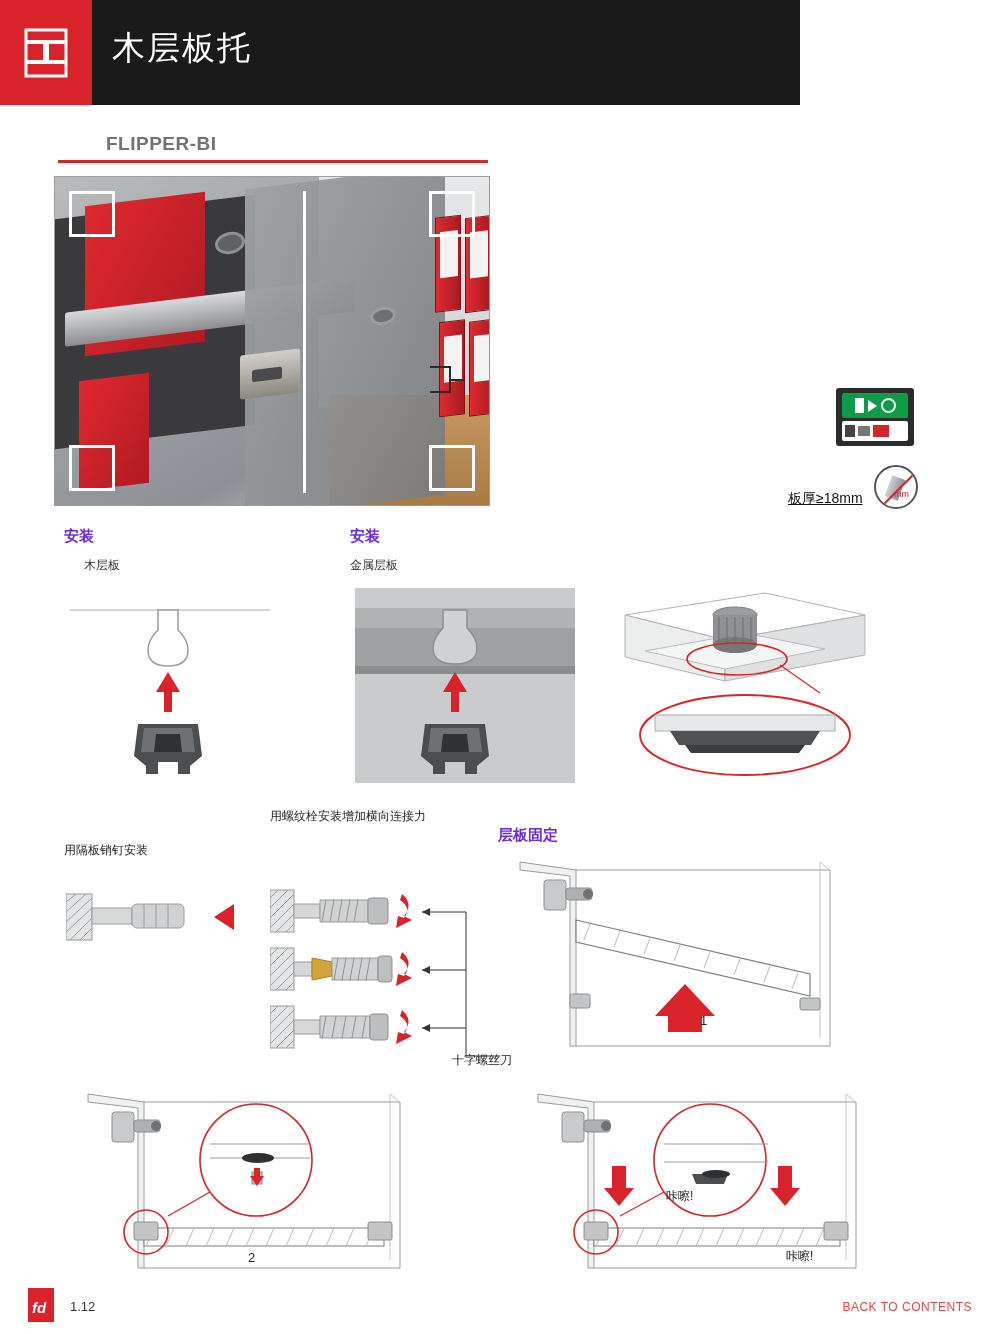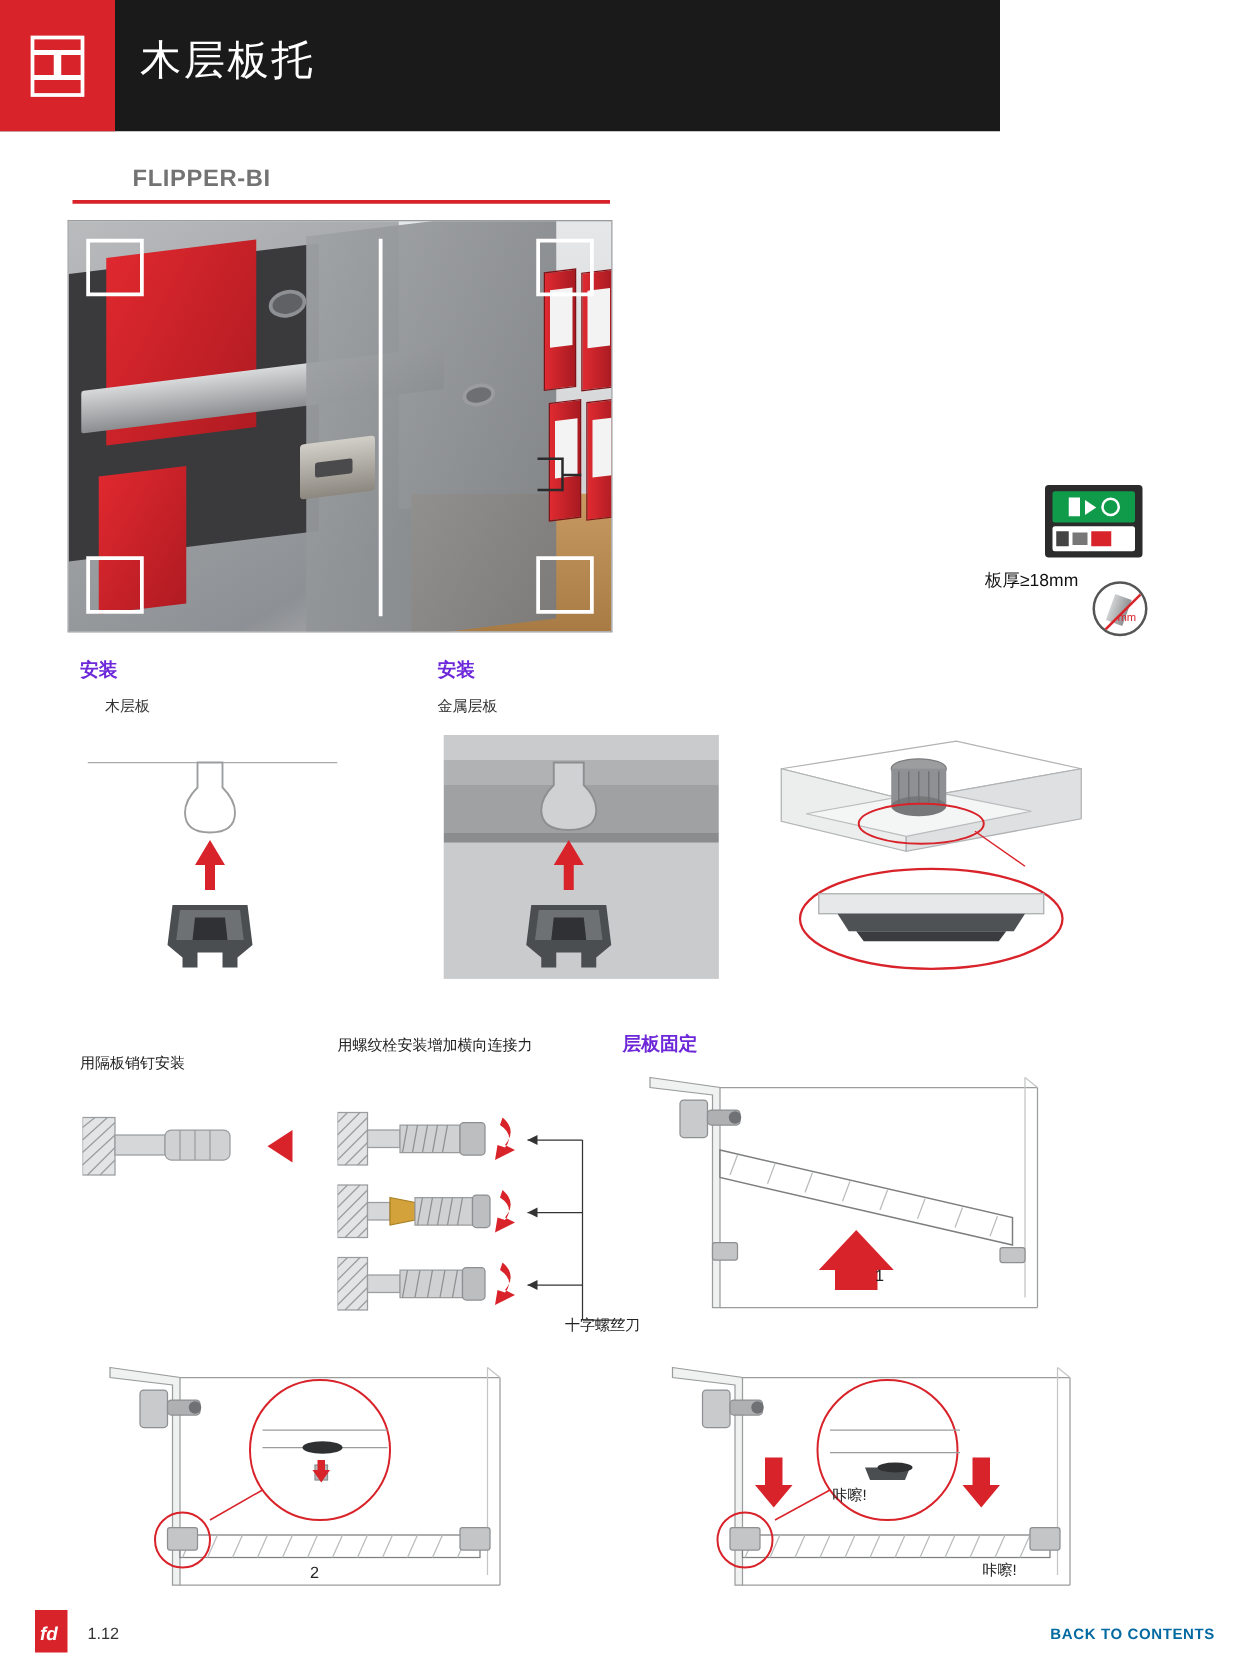--- a/index.html
+++ b/index.html
@@ -139,22 +139,22 @@
   .tool-green .g3 { width:15px;height:15px;border:2px solid #fff;border-radius:50%; }
   .tool-white {
     position:absolute; left:6px; top:33px; width:66px; height:20px; background:#fff;border-radius:2px;
     display:flex; align-items:center; gap:3px; padding-left:3px;
   }
   .tool-white .w1{width:10px;height:12px;background:#444;}
   .tool-white .w2{width:12px;height:10px;background:#777;}
   .tool-white .w3{width:16px;height:12px;background:#d9232a;}
 
   .thickness-note {
-    position: absolute; left: 788px; top: 456px;
-    font-size: 14px; color: #111;
+    position: absolute; left: 788px; top: 490px;
+    font-size: 14px; color: #111; text-decoration: underline;
   }
   .no-mm-badge {
     position: absolute; left: 874px; top: 465px;
     width: 44px; height: 44px; border: 2px solid #555; border-radius: 50%;
     overflow: hidden;
   }
   .no-mm-badge .slash {
     position:absolute; left:-4px; top:20px; width:56px; height:2px; background:#d9232a;
     transform: rotate(-45deg);
   }
@@ -181,21 +181,21 @@
     position:absolute; left:0; bottom:0; width:1000px; height:46px; background:#ffffff;
     border-top: 0;
   }
   .footer-red {
     position:absolute; left:28px; bottom:12px; width:26px; height:34px; background:#d9232a;
   }
   .footer-logo {
     position:absolute; left:32px; bottom:18px; color:#fff; font-size:15px; font-style:italic; font-weight:bold;
   }
   .footer-page { position:absolute; left:70px; bottom:20px; font-size:13px; color:#333; }
-  .footer-link { position:absolute; right:28px; bottom:20px; font-size:12px; font-weight:bold; color:#0369a1; letter-spacing:.5px; }
+  .footer-link { position:absolute; right:28px; bottom:20px; font-size:12px; font-weight:normal; color:#ef4444; letter-spacing:.5px; }
 </style>
 </head>
 <body>
 
 <div class="header">
   <div class="header-badge">
     <svg class="badge-icon" viewBox="0 0 46 52">
       <rect x="3" y="3" width="40" height="46" fill="none" stroke="#ffffff" stroke-width="3"></rect>
       <rect x="3" y="13" width="40" height="4" fill="#ffffff"></rect>
       <rect x="3" y="33" width="40" height="4" fill="#ffffff"></rect>
@@ -317,21 +317,21 @@
     <line x1="165" y1="80" x2="205" y2="108" stroke="#d9232a" stroke-width="1.2"></line>
 
     <ellipse cx="130" cy="150" rx="105" ry="40" fill="none" stroke="#d9232a" stroke-width="1.8"></ellipse>
     <rect x="40" y="130" width="180" height="16" fill="#e7e8e9" stroke="#aaacae"></rect>
     <path d="M55 146 L205 146 L196 160 L64 160 Z" fill="#4f5255"></path>
     <path d="M70 160 L190 160 L184 168 L76 168 Z" fill="#3a3c3f"></path>
   </svg>
 </div>
 
 <div class="cap-label" style="left:64px; top:842px;">用隔板销钉安装</div>
-<div class="cap-label" style="left:270px; top:828px;text-align:center;">用螺纹栓安装增加横向连接力</div>
+<div class="cap-label" style="left:270px; top:808px;text-align:center;">用螺纹栓安装增加横向连接力</div>
 
 <div class="panel" style="left:66px; top:890px; width:200px; height:60px;">
   <svg width="200" height="60">
     <rect x="0" y="4" width="26" height="46" fill="#e3e4e5" stroke="#9a9c9e"></rect>
     <path d="M0 4 L26 4 L26 50 L0 50 Z" fill="none"></path>
     <g stroke="#9a9c9e" stroke-width="1">
       <line x1="0" y1="12" x2="10" y2="4"></line>
         <line x1="0" y1="22" x2="20" y2="4"></line>
       <line x1="0" y1="32" x2="26" y2="8"></line>
         <line x1="0" y1="42" x2="26" y2="18"></line>

